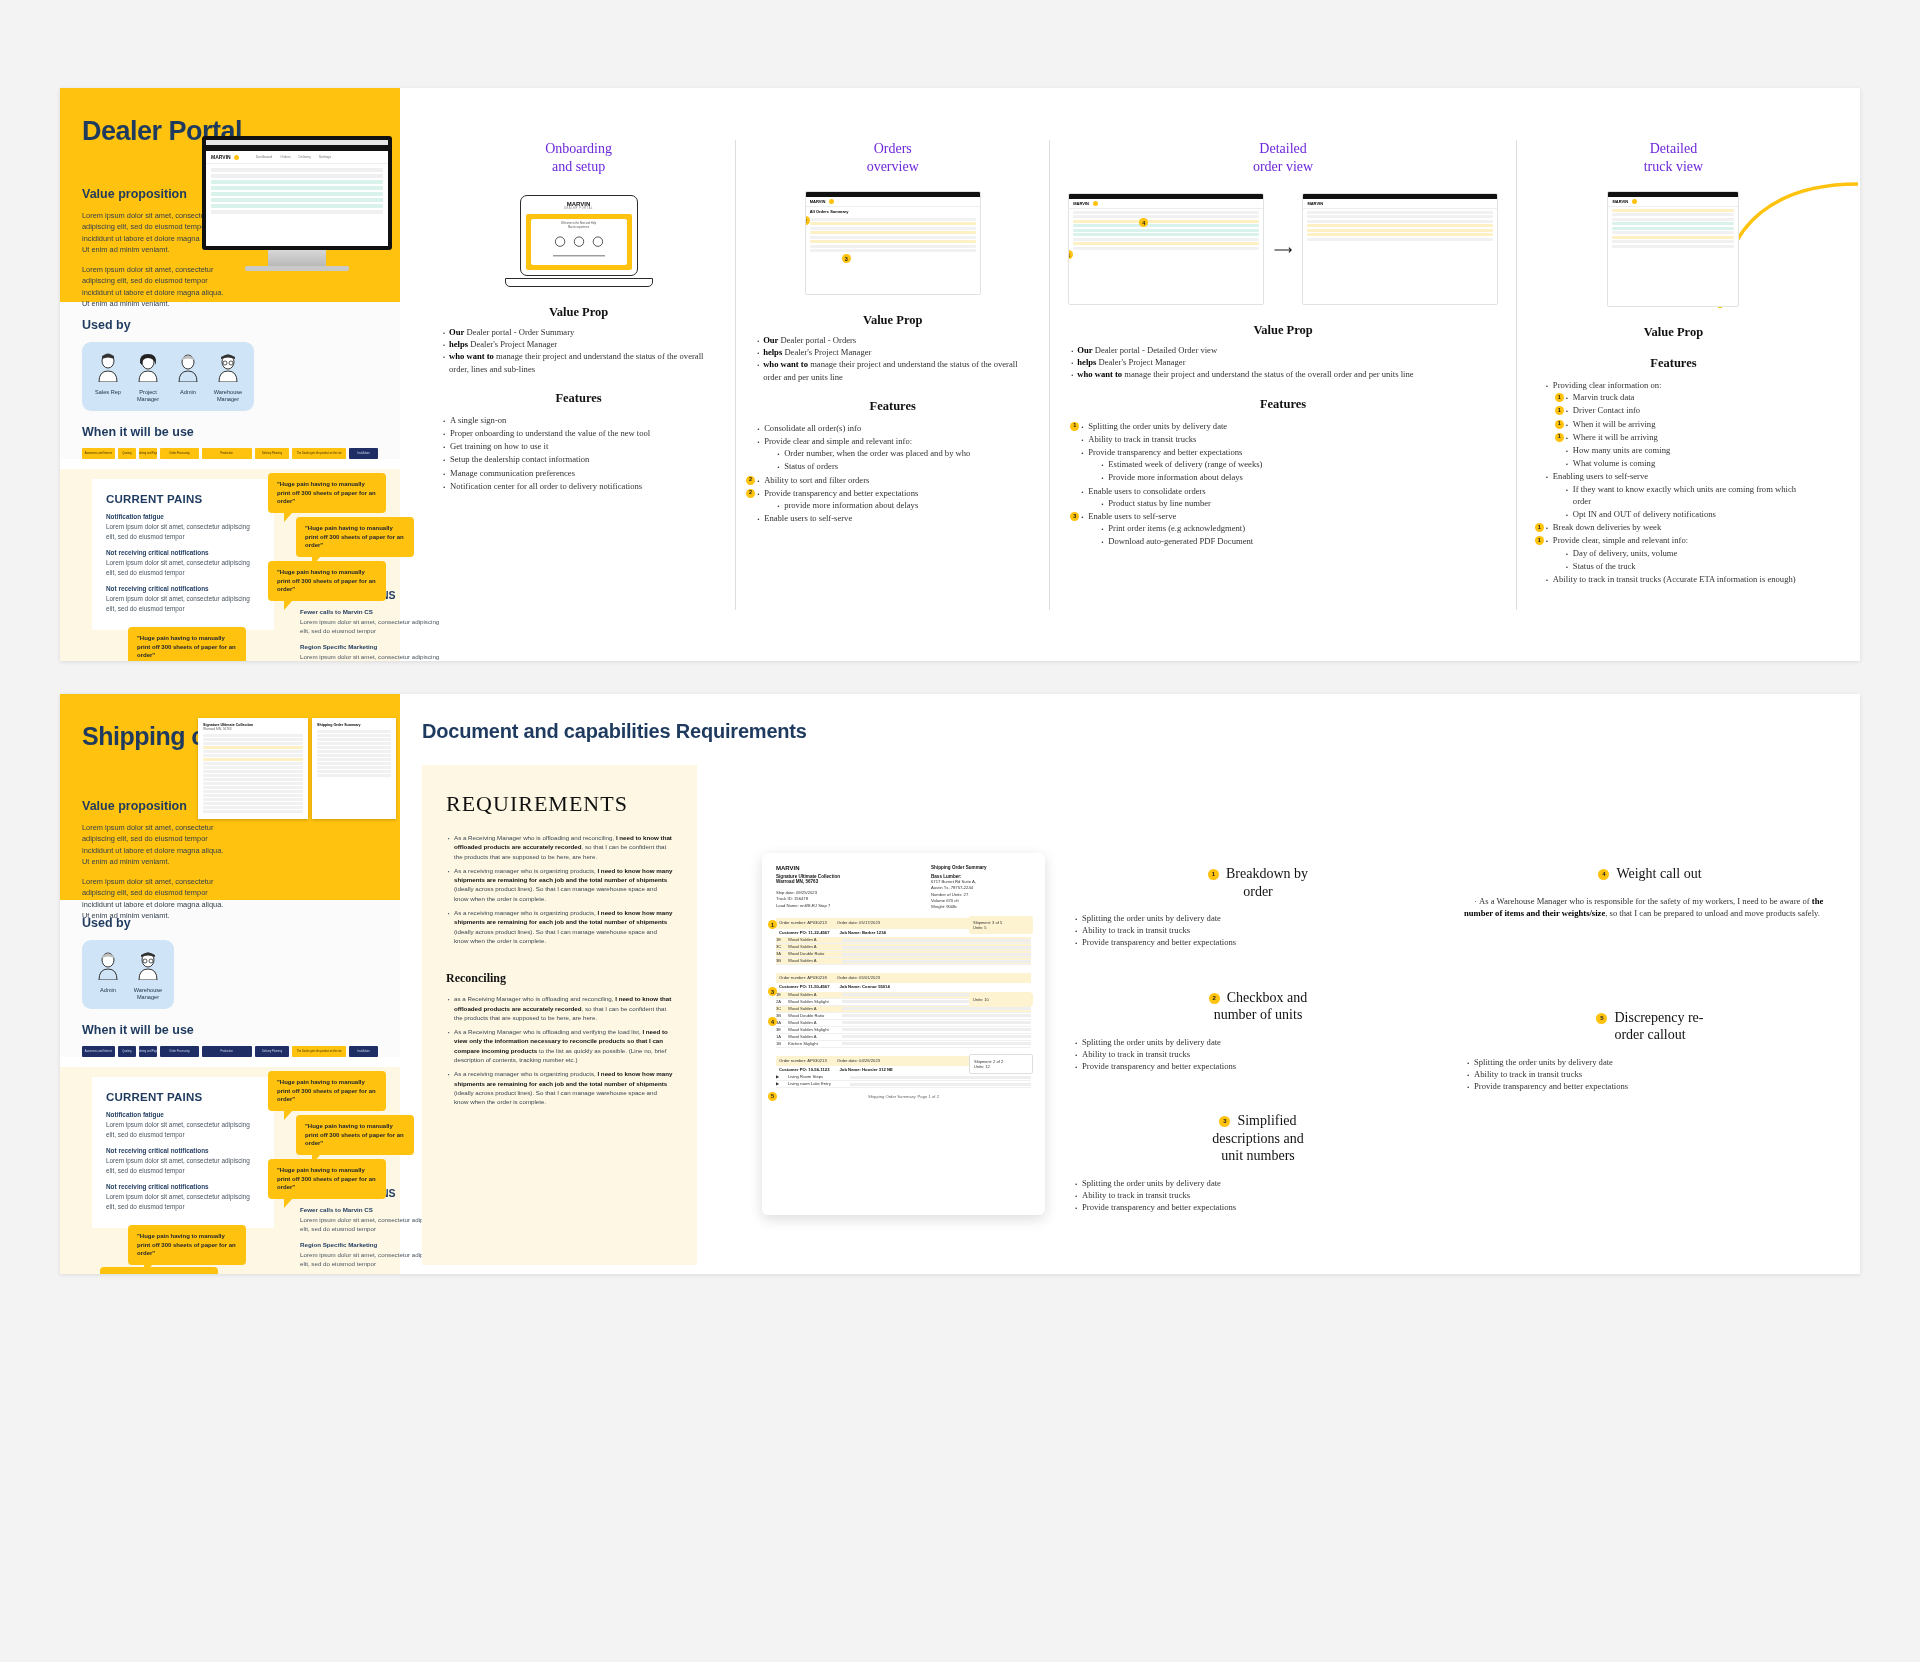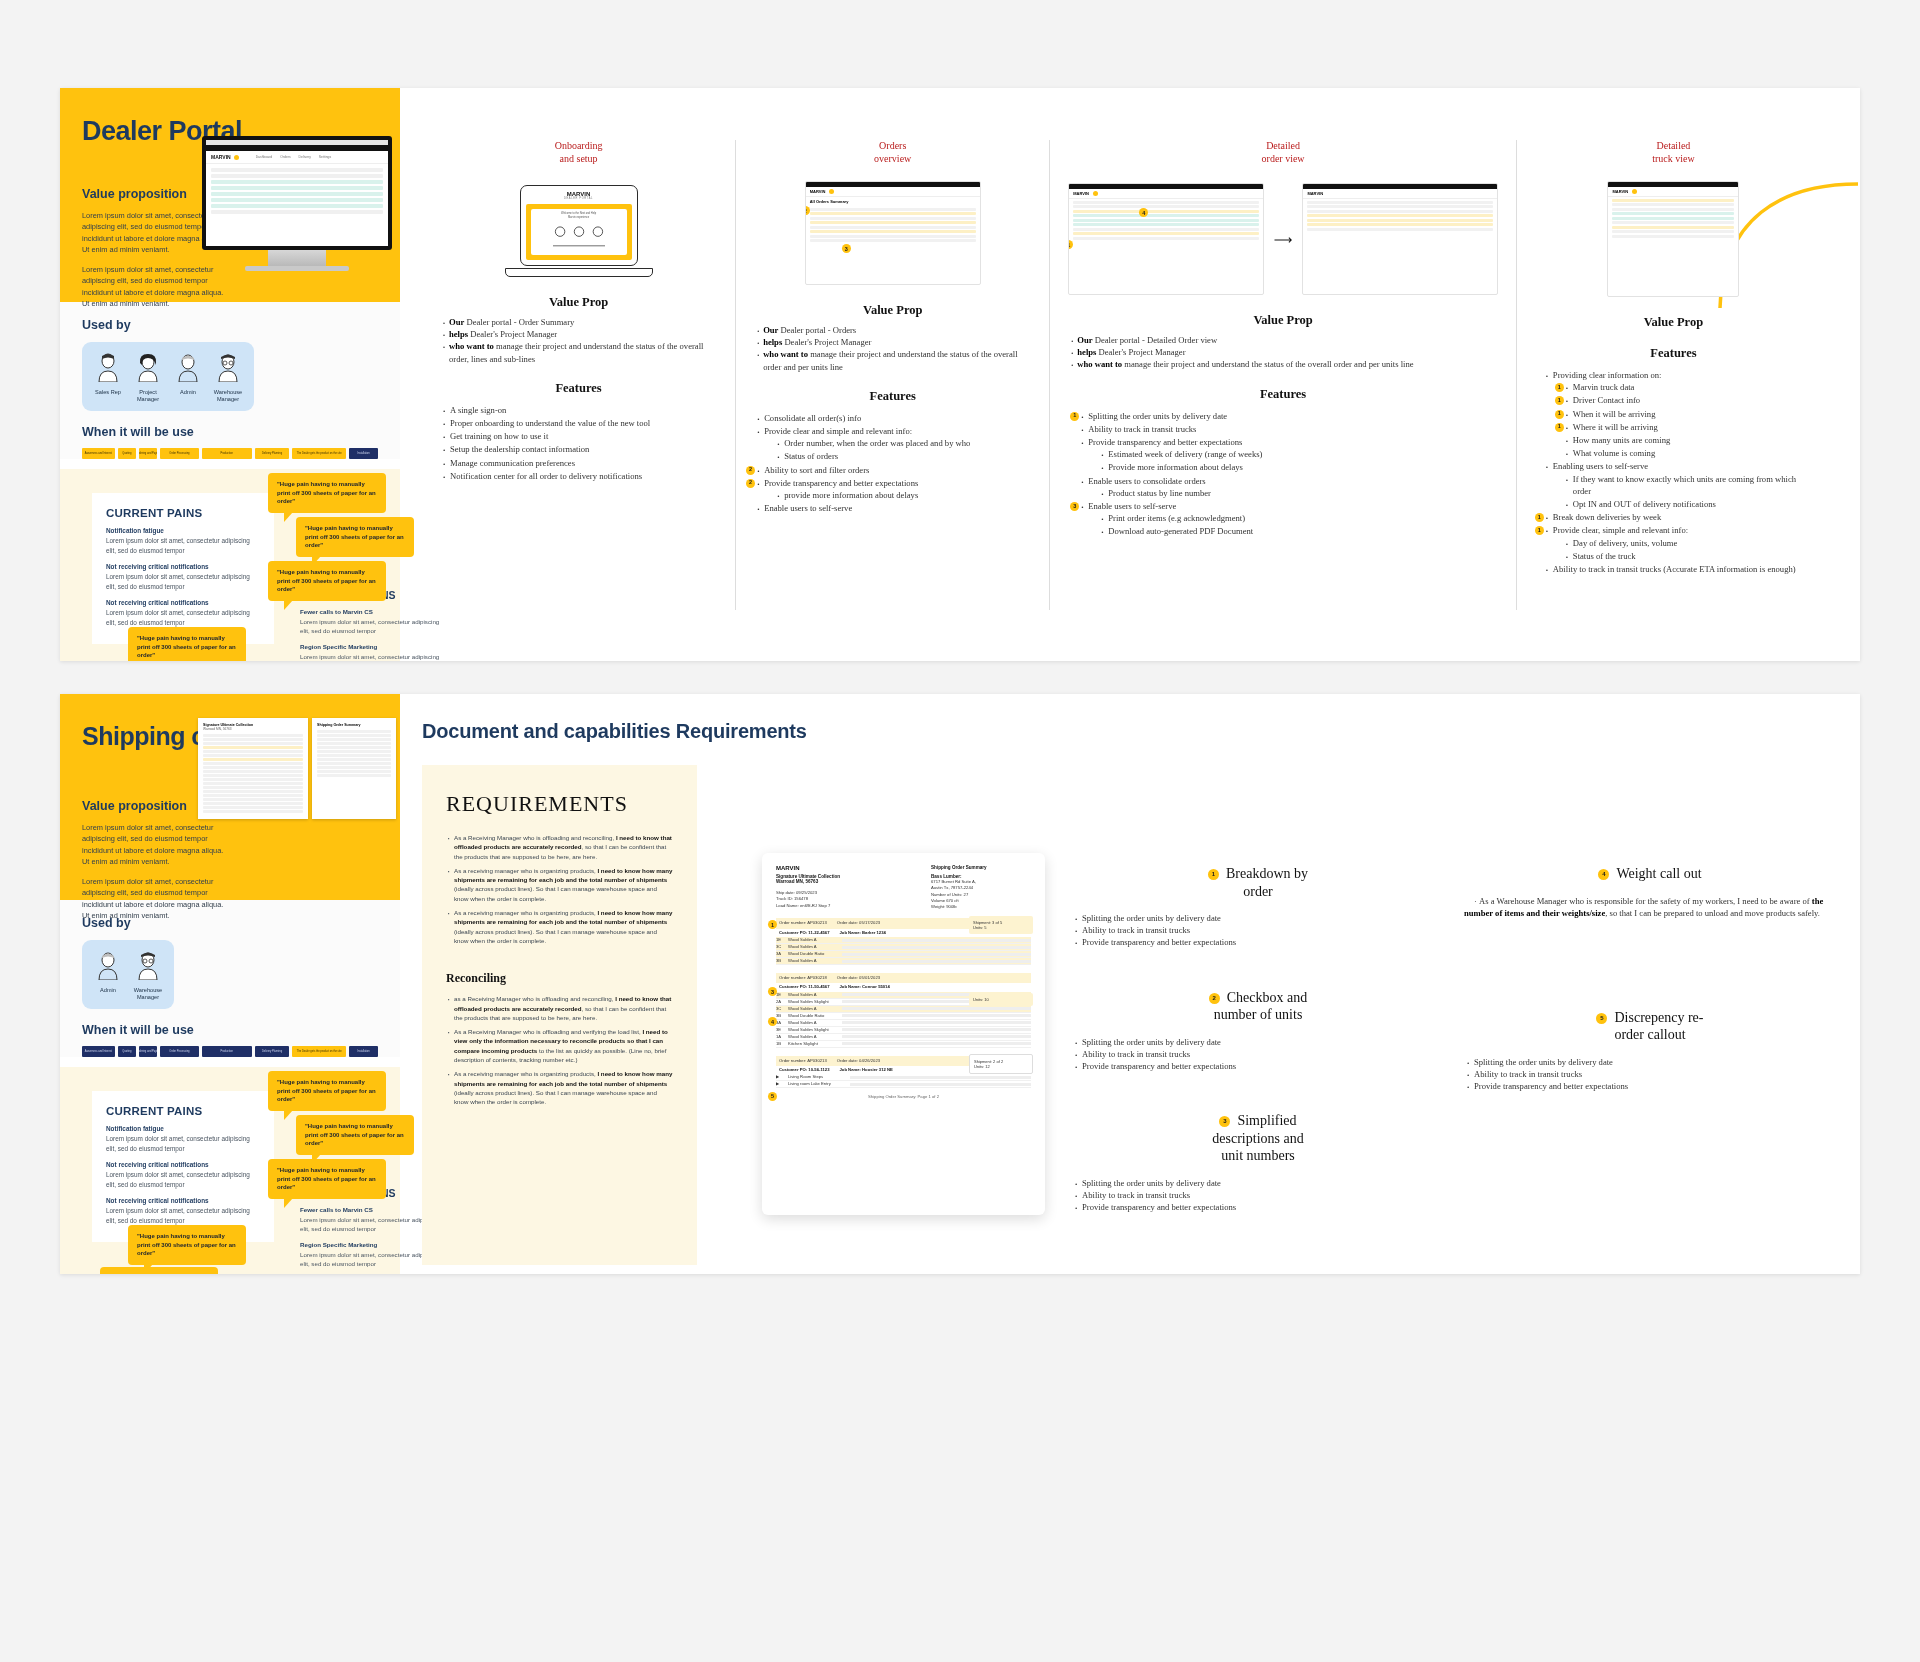--- a/index.html
+++ b/index.html
@@ -66,21 +66,21 @@
 
   .timeline { display: flex; gap: 3px; margin-top: 9px; align-items: stretch; }
   .tl-seg { height: 11px; background: #ffc20e; border-radius: 1px; position: relative; overflow: hidden; }
   .tl-seg.navy { background: #1f2f66; }
   .tl-seg span {
     position: absolute; inset: 0; display: flex; align-items: center; justify-content: center;
     font-size: 2.6px; color: #3b3000; white-space: nowrap; overflow: hidden;
   }
   .tl-seg.navy span { color: #cfd6ef; }
 
-  .pains-wrap { background: #fdf7e3; padding: 24px 0 20px; margin-top: 10px; position: relative; min-height: 210px; }
+  .pains-wrap { background: #fdf7e3; padding: 10px 0 20px; margin-top: 10px; position: relative; min-height: 210px; }
   .pains-card {
     background: #fff; width: 182px; margin-left: 32px; padding: 14px 14px 16px;
   }
   .pc-title { font-size: 11.5px; font-weight: bold; color: #1e3a5f; letter-spacing: .2px; }
   .pc-sub { font-size: 6.4px; font-weight: bold; color: #1e3a5f; margin-top: 8px; }
   .pc-txt { font-size: 6.4px; line-height: 1.5; color: #4a5561; margin-top: 2px; }
 
   .gains-card { position: absolute; left: 240px; width: 150px; }
   .gc-title { font-size: 10.5px; font-weight: bold; color: #1e3a5f; }
   .gc-sub { font-size: 6.2px; font-weight: bold; color: #1e3a5f; margin-top: 7px; }
@@ -97,21 +97,21 @@
 
   
   .main { flex: 1; position: relative; padding: 26px 30px 0 22px; }
   .main-title { font-size: 20px; font-weight: bold; color: #1e3a5f; letter-spacing: -.2px; }
 
   .cols { display: flex; margin-top: 26px; height: 470px; }
   .col { flex: 1; padding: 0 18px; border-right: 1px solid #dddddd; position: relative; }
   .col:last-child { border-right: none; }
   .col.wide { flex: 1.55; }
   .col-h {
-    font-family: "Liberation Serif", serif; font-size: 10px; color: #b91c1c;
+    font-family: "Liberation Serif", serif; font-size: 14px; color: #6d28d9;
     text-align: center; line-height: 1.25;
   }
   .shot { margin: 16px auto 0; display: block; }
   .vp-h {
     font-family: "Liberation Serif", serif; font-size: 12.5px; font-weight: bold;
     color: #111; text-align: center; margin-top: 18px;
   }
   .vp-body {
     font-family: "Liberation Serif", serif; font-size: 8.6px; line-height: 1.42;
     color: #333; margin-top: 6px;

